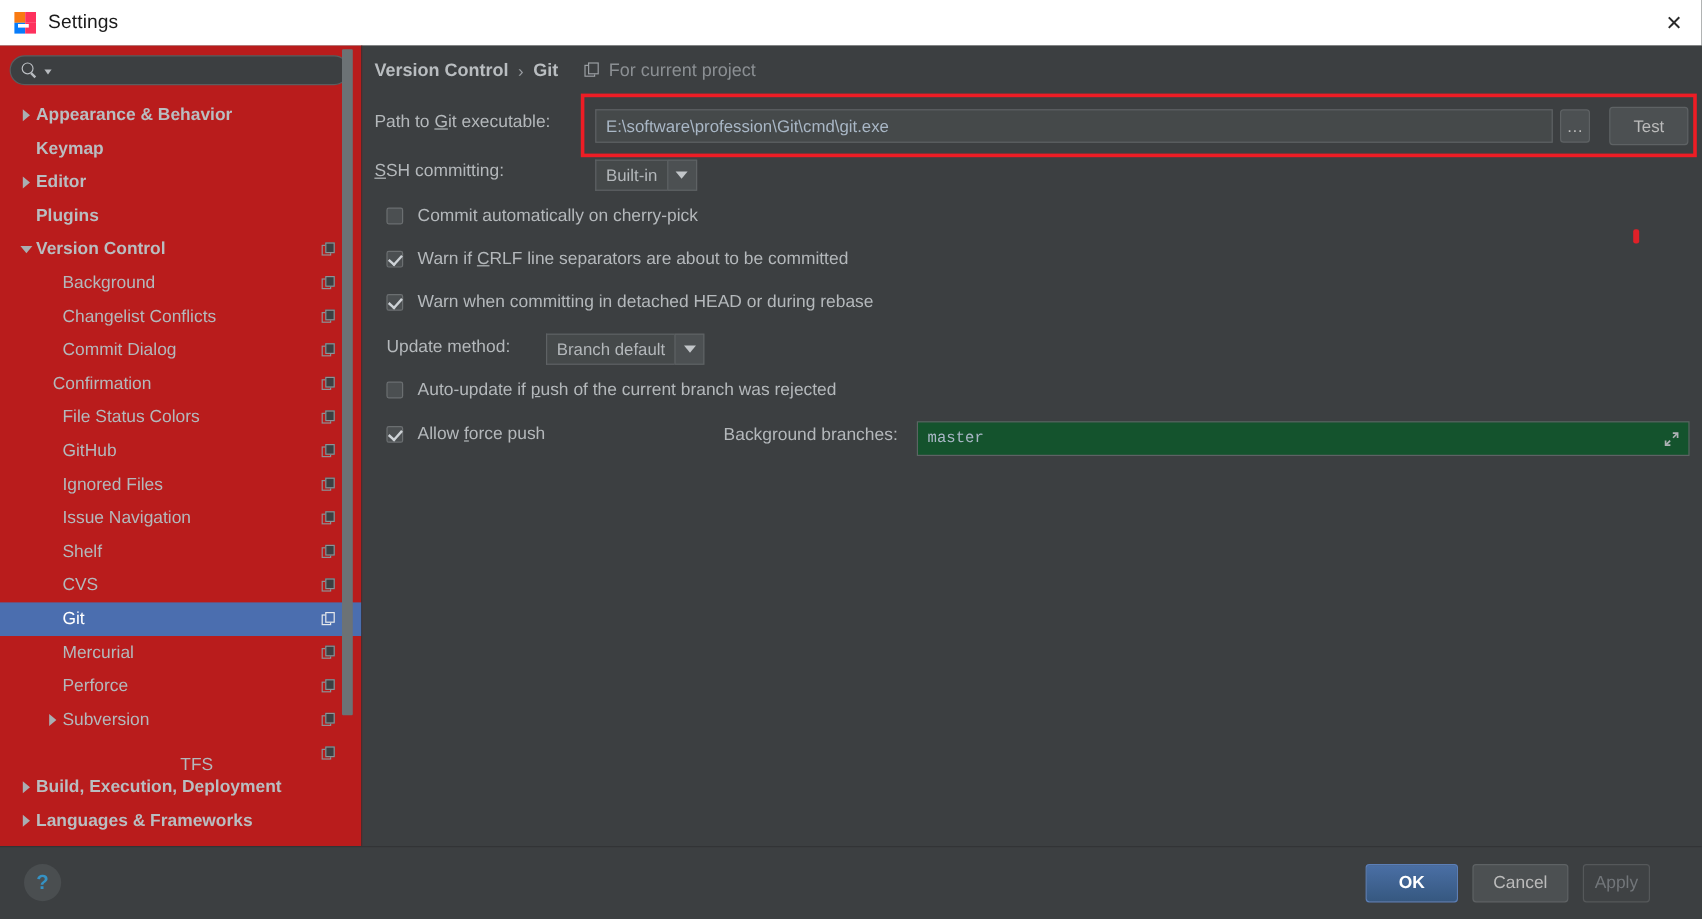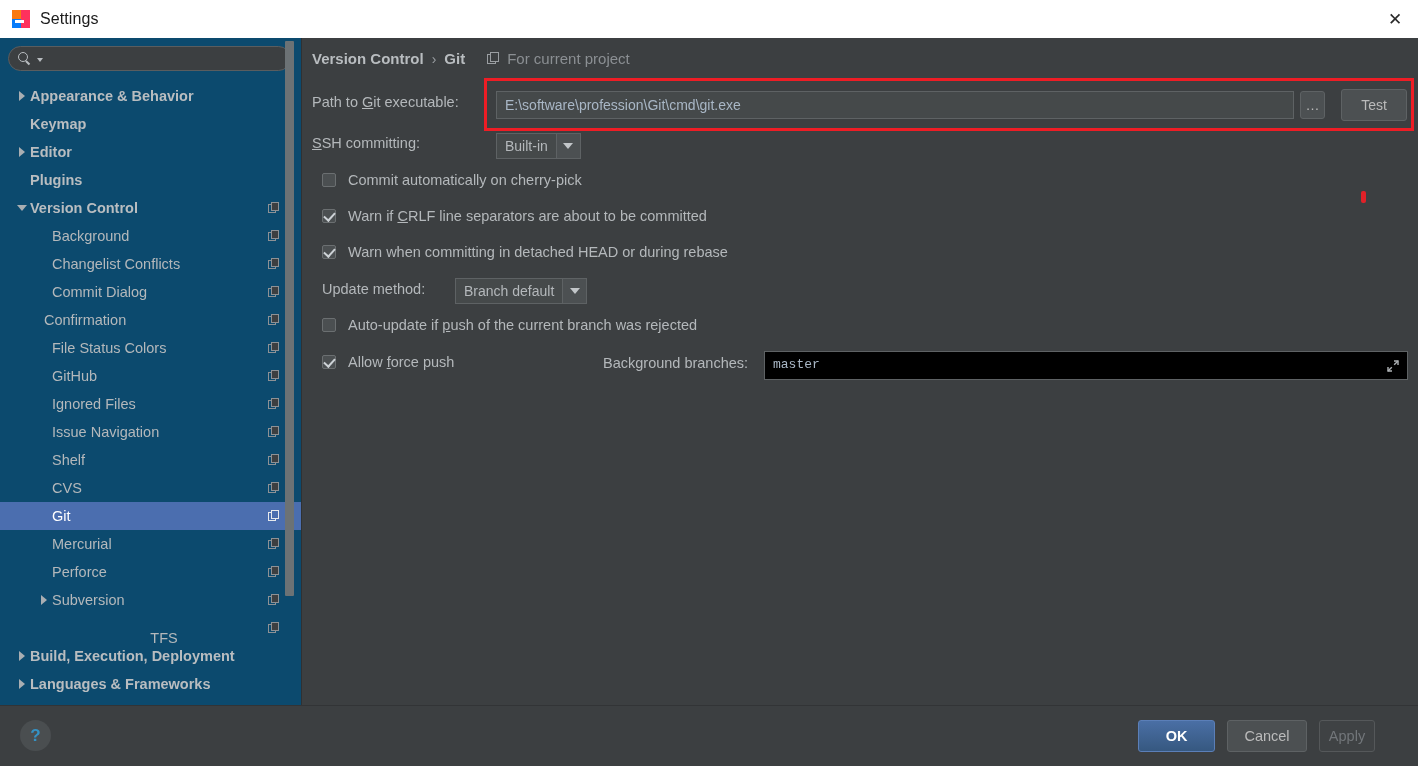--- a/index.html
+++ b/index.html
@@ -34,21 +34,21 @@
   }
   #close-btn {
     position:absolute; right:0; top:0; width:46px; height:38px;
     display:flex; align-items:center; justify-content:center;
     font-size:17px; color:#2a2a2a; cursor:pointer; line-height:1;
   }
 
   
   #sidebar {
     position:absolute; left:0; top:38px; width:302px; height:667px;
-    background:#0c4a6e; overflow:hidden;
+    background:#b91c1c; overflow:hidden;
   }
   #search-wrap{
     position:absolute; left:8px; top:8px; width:283px; height:25px;
   }
   #search-field{
     width:100%; height:100%;
     border:1px solid #5a5d5f; border-radius:13px;
     background:#3c3f41; display:flex; align-items:center;
   }
   #search-field .mag{
@@ -470,21 +470,21 @@
     <span class="cbtext"><span>Auto-update if </span><u>p</u><span>ush of the current branch was rejected</span></span>
   </div>
 
   <div class="cbrow" style="position:absolute; left:20px; top:316px;">
     <span class="cb checked"></span>
     <span class="cbtext"><span>Allow </span><u>f</u><span>orce push</span></span>
   </div>
   <div class="row" style="left:301px; top:317px;">
     <span class="flabel">Background branches:</span>
   </div>
-  <div style="position:absolute; left:462px; top:313px; width:644px; height:29px; background:#000000; border:1px solid #5e6264;">
+  <div style="position:absolute; left:462px; top:313px; width:644px; height:29px; background:#14532d; border:1px solid #5e6264;">
     <div style="padding:5px 8px; color:#a9b7c6; font-size:13px; font-family:'Liberation Mono', monospace;">master</div>
     <svg style="position:absolute; right:7px; top:7px;" width="14" height="14" viewBox="0 0 14 14">
       <path d="M8 2 L12 2 L12 6" stroke="#aeb2b5" stroke-width="1.4" fill="none"></path>
       <path d="M12 2 L8.2 5.8" stroke="#aeb2b5" stroke-width="1.4" fill="none"></path>
       <path d="M6 12 L2 12 L2 8" stroke="#aeb2b5" stroke-width="1.4" fill="none"></path>
       <path d="M2 12 L5.8 8.2" stroke="#aeb2b5" stroke-width="1.4" fill="none"></path>
     </svg>
   </div>
 </div>
 

